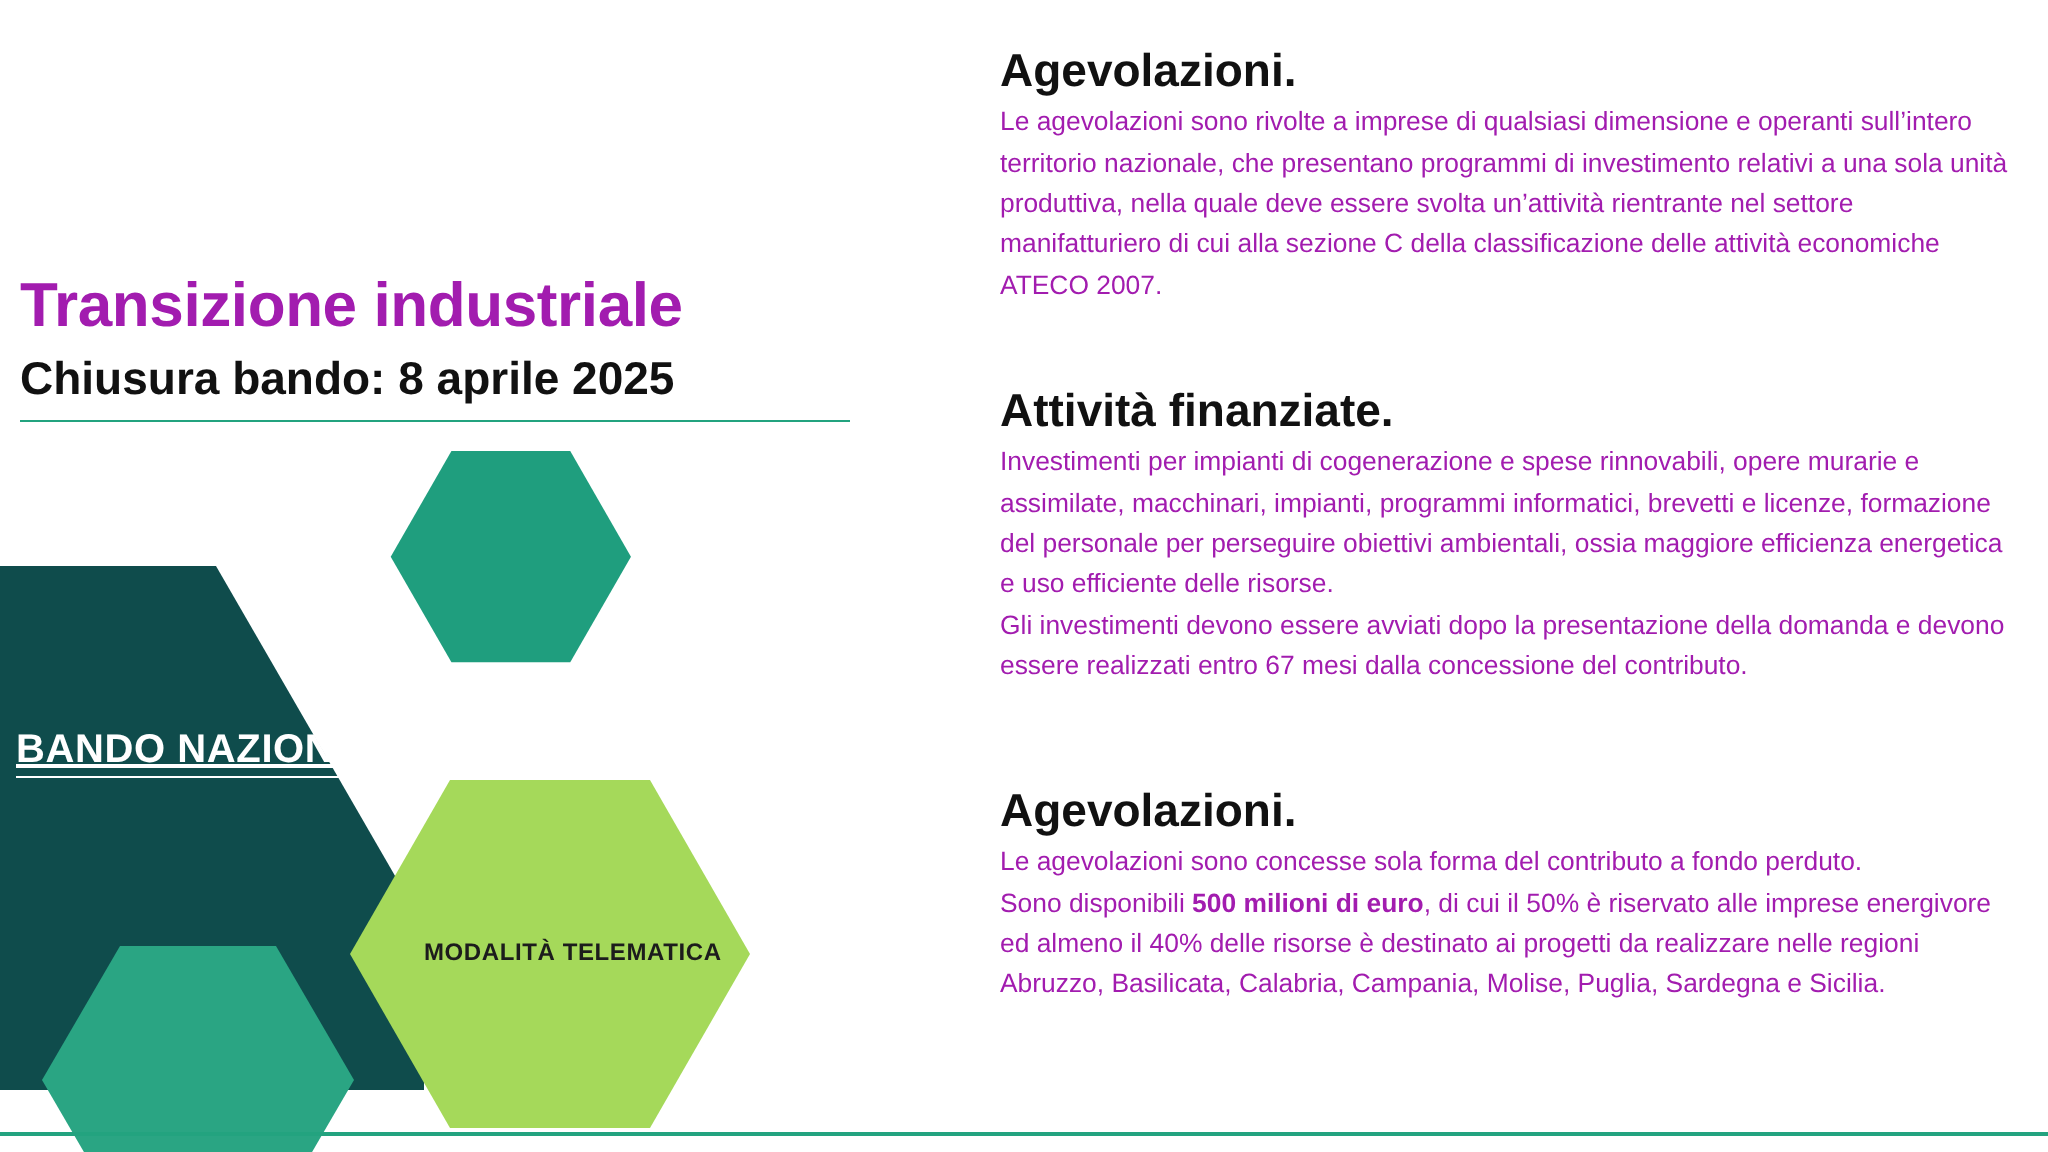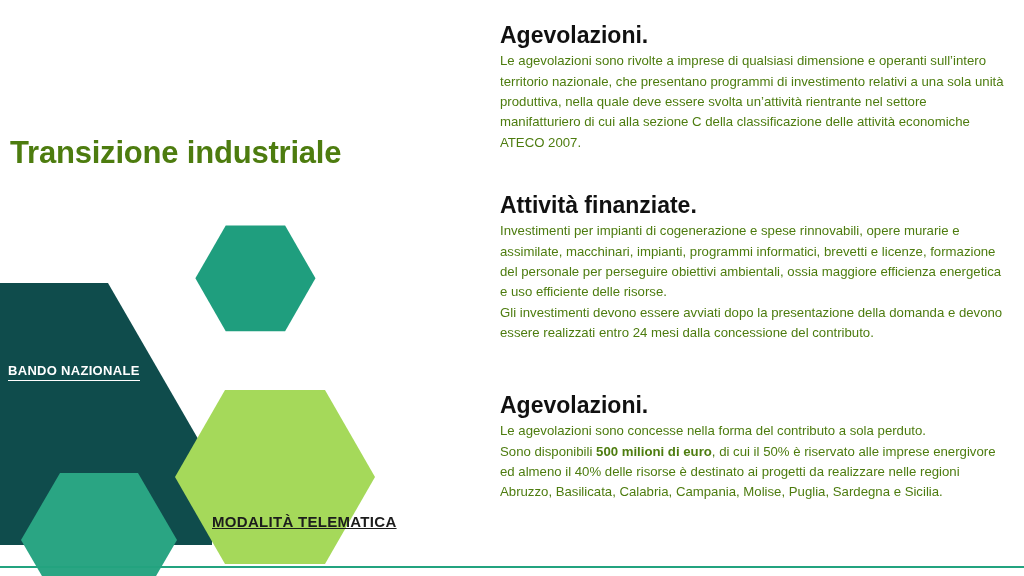--- a/index.html
+++ b/index.html
@@ -30,21 +30,21 @@
 
   .title-block {
     position: absolute;
     left: 10px;
     top: 136px;
     width: 420px;
   }
   .slide-title {
     font-size: 31px;
     font-weight: bold;
-    color: #4d7c0f;
+    color: #a21caf;
     letter-spacing: -0.2px;
     line-height: 1.1;
     margin: 0;
   }
   .slide-subtitle {
     font-size: 23px;
     font-weight: bold;
     color: #111111;
     line-height: 1.2;
     margin: 6px 0 0 0;
@@ -55,38 +55,38 @@
 
   
   .hex {
     position: absolute;
   }
 
   .badge-national {
     position: absolute;
     left: 8px;
     top: 364px;
-    font-size: 13px;
+    font-size: 20px;
     font-weight: bold;
     color: #ffffff;
     letter-spacing: 0.3px;
     border-bottom: 1.6px solid #ffffff;
     padding-bottom: 2px;
     line-height: 1.1;
+    text-decoration: underline;
   }
   .badge-telematica {
     position: absolute;
     left: 212px;
-    top: 514px;
-    font-size: 15px;
+    top: 470px;
+    font-size: 12px;
     font-weight: bold;
     color: #1c1c1c;
     letter-spacing: 0.3px;
     line-height: 1.1;
-    text-decoration: underline;
   }
 
   .bottom-rule {
     position: absolute;
     left: 0;
     bottom: 8px;
     width: 1024px;
     height: 2px;
     background: #23a37f;
   }
@@ -101,21 +101,21 @@
   }
   .sec-head {
     font-size: 23px;
     font-weight: bold;
     color: #111111;
     margin: 0 0 3px 0;
     line-height: 1.15;
   }
   .sec-body {
     font-size: 13.2px;
-    color: #4d7c0f;
+    color: #a21caf;
     line-height: 1.54;
     margin: 0;
     width: 506px;
   }
   .sec-body b { font-weight: bold; }
   .block-beneficiari { position: absolute; top: 0; left: 0; }
   .block-attivita { position: absolute; top: 170px; left: 0; }
   .block-agevolazioni { position: absolute; top: 370px; left: 0; }
 </style>
 </head>
@@ -132,41 +132,42 @@
 
       <polygon points="196,15 241,15 264,55 241,95 196,95 173,55" fill="#1f9e7e" transform="scale(1.32) translate(-25,-7)"></polygon>
 
       <polygon points="225,175 325,175 375,262 325,349 225,349 175,262" fill="#a5d95a"></polygon>
 
       <polygon points="60,258 138,258 177,325 138,392 60,392 21,325" fill="#2aa583"></polygon>
     </svg>
 
     <div class="title-block">
       <h1 class="slide-title">Transizione industriale</h1>
+      <h2 class="slide-subtitle">Chiusura bando: 8 aprile 2025</h2>
     </div>
 
     <div class="badge-national">BANDO NAZIONALE</div>
     <div class="badge-telematica">MODALITÀ TELEMATICA</div>
   </div>
 
   <div class="right">
 
     <div class="block-beneficiari">
       <h3 class="sec-head">Agevolazioni.</h3>
       <p class="sec-body">Le agevolazioni sono rivolte a imprese di qualsiasi dimensione e operanti sull’intero territorio nazionale, che presentano programmi di investimento relativi a una sola unità produttiva, nella quale deve essere svolta un’attività rientrante nel settore manifatturiero di cui alla sezione C della classificazione delle attività economiche ATECO 2007.</p>
     </div>
 
     <div class="block-attivita">
       <h3 class="sec-head">Attività finanziate.</h3>
       <p class="sec-body">Investimenti per impianti di cogenerazione e spese rinnovabili, opere murarie e assimilate, macchinari, impianti, programmi informatici, brevetti e licenze, formazione del personale per perseguire obiettivi ambientali, ossia maggiore efficienza energetica e uso efficiente delle risorse.</p>
-      <p class="sec-body">Gli investimenti devono essere avviati dopo la presentazione della domanda e devono essere realizzati entro 24 mesi dalla concessione del contributo.</p>
+      <p class="sec-body">Gli investimenti devono essere avviati dopo la presentazione della domanda e devono essere realizzati entro 67 mesi dalla concessione del contributo.</p>
     </div>
 
     <div class="block-agevolazioni">
       <h3 class="sec-head">Agevolazioni.</h3>
-      <p class="sec-body">Le agevolazioni sono concesse nella forma del contributo a sola perduto.</p>
+      <p class="sec-body">Le agevolazioni sono concesse sola forma del contributo a fondo perduto.</p>
       <p class="sec-body" id="agev-p2">Sono disponibili <b>500 milioni di euro</b>, di cui il 50% è riservato alle imprese energivore ed almeno il 40% delle risorse è destinato ai progetti da realizzare nelle regioni Abruzzo, Basilicata, Calabria, Campania, Molise, Puglia, Sardegna e Sicilia.</p>
     </div>
 
   </div>
 
   <div class="bottom-rule"></div>
 </div>
 
 </body></html>

